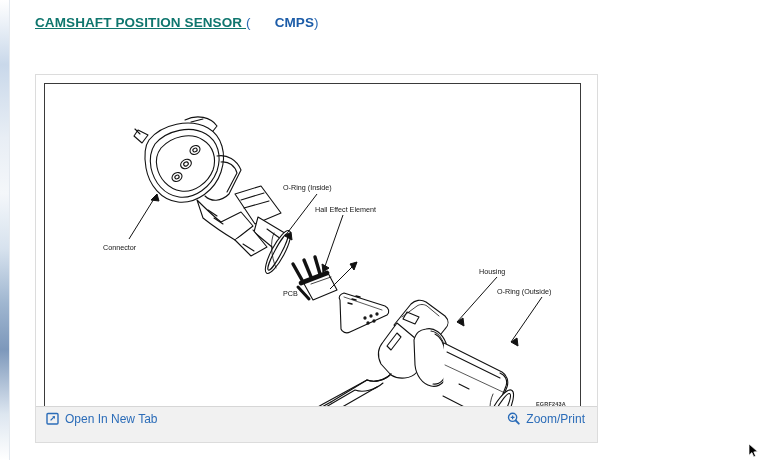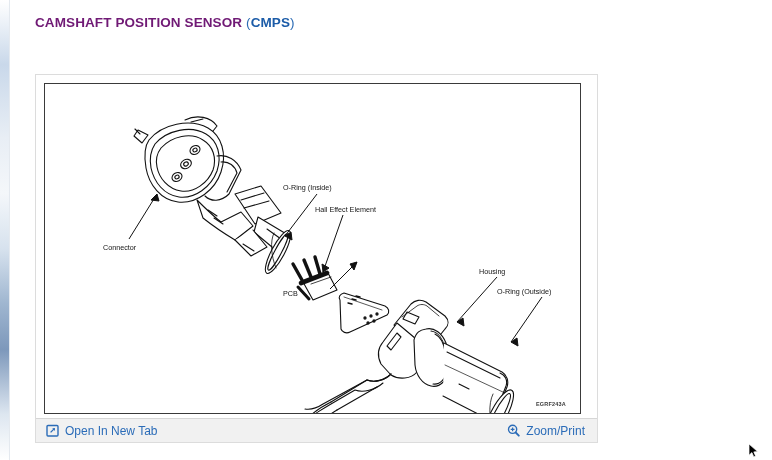--- a/index.html
+++ b/index.html
@@ -43,29 +43,31 @@
   #page-title {
     position: absolute;
     left: 35px;
     top: 15px;
     font-size: 13.5px;
     letter-spacing: .1px;
     white-space: nowrap;
   }
   #page-title .t-main {
     font-weight: bold;
-    color: #701a75;
+    color: #0f766e;
+    text-decoration: underline;
   }
   #page-title .t-paren {
     font-weight: normal;
     color: #2d6cb5;
   }
   #page-title .t-abbr {
     font-weight: bold;
     color: #1c5ca8;
+    margin-left: 24px;
   }
 
   
   #figure-panel {
     position: absolute;
     left: 35px;
     top: 74px;
     width: 563px;
     height: 369px;
     background: #ffffff;
@@ -97,21 +99,21 @@
     color: #3b3b3b;
     letter-spacing: .2px;
   }
 
   
   #figure-actions {
     position: absolute;
     left: 0;
     bottom: 0;
     width: 100%;
-    height: 24px;
+    height: 36px;
     background: #f1f1f1;
     border-top: 1px solid #d6d6d6;
     box-sizing: border-box;
   }
   .action-link {
     position: absolute;
     top: 5px;
     display: flex;
     align-items: center;
     gap: 6px;

